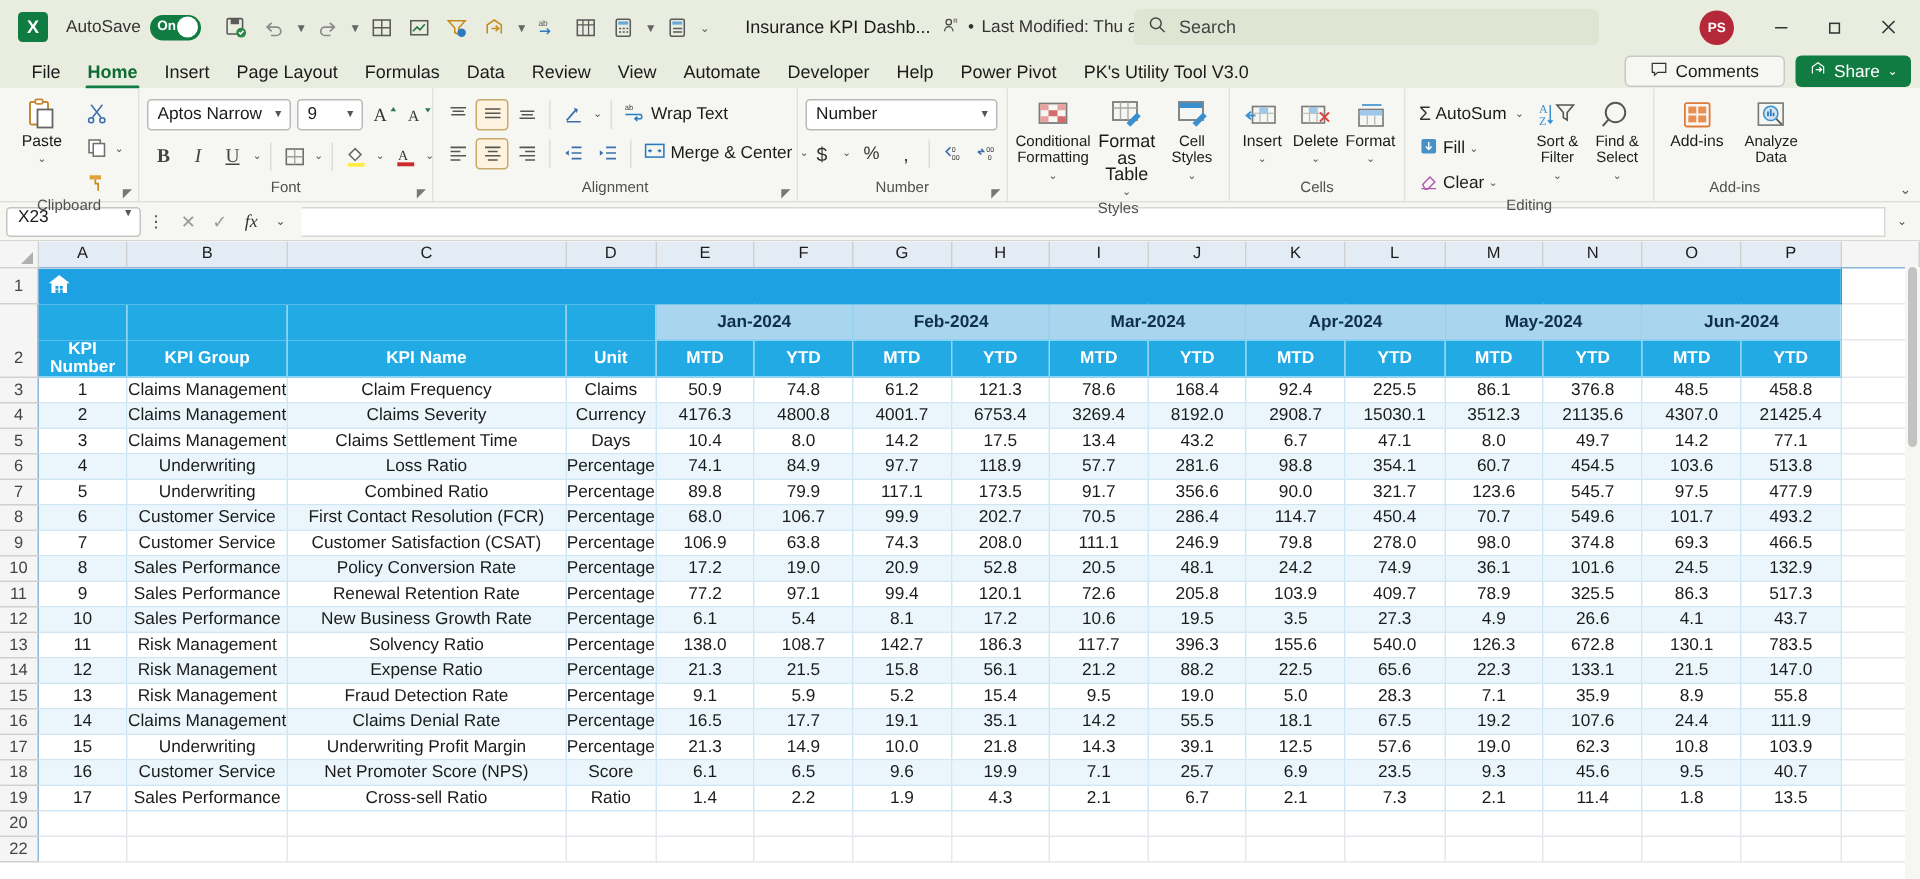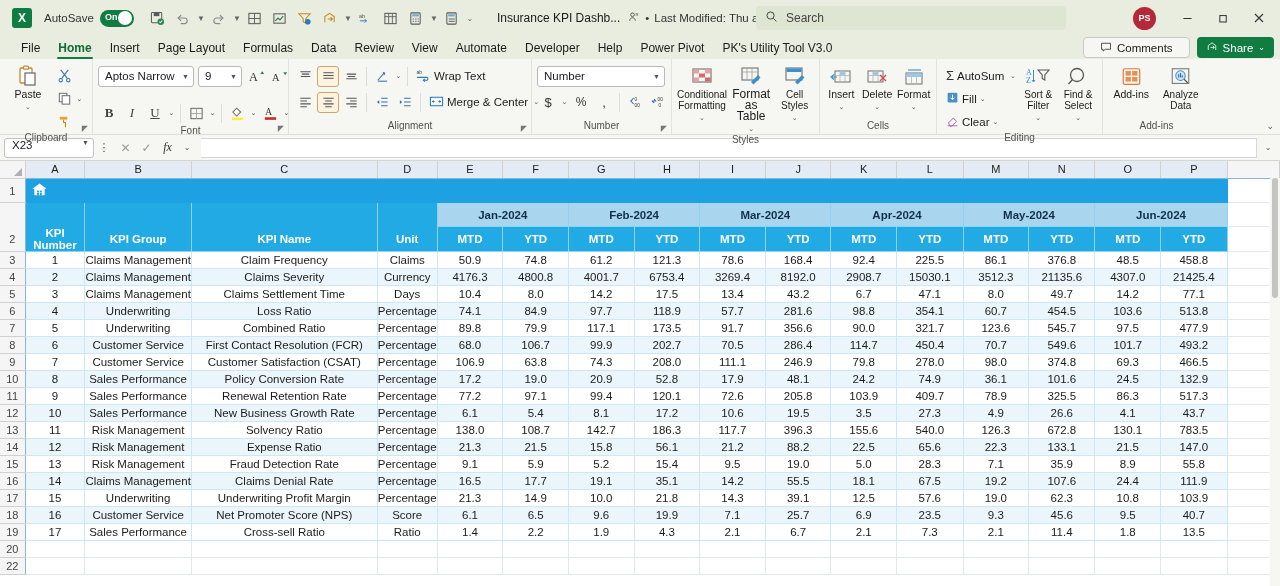--- a/index.html
+++ b/index.html
@@ -391,21 +391,21 @@
               <path d="M7 6v3h2v5" stroke="#c58a1e" stroke-width="1.2" fill="none"></path>
             </svg>
         </div>
       </div>
     </div>
     <div class="rlabel">Clipboard</div>
     <div class="rlauncher">◤</div>
   </div>
 
   <div class="rgroup" style="width:196px">
-    <div class="rbody" style="flex-direction:column;gap:13px;padding-top:2px">
+    <div class="rbody" style="flex-direction:column;gap:4px;padding-top:2px">
       <div class="rowline">
         <div class="combo" style="width:96px">
           <span class="cv">Aptos Narrow</span>
           <span class="ca">▼</span>
         </div>
         <div class="combo" style="width:44px;margin-left:3px">
           <span class="cv">9</span>
           <span class="ca">▼</span>
         </div>
         <div class="iconbtn" style="margin-left:3px">
@@ -989,21 +989,21 @@
         <tr>
           <th class="rowhead">10</th>
           <td class="cell c-center band">8</td>
           <td class="cell c-center band">Sales Performance</td>
           <td class="cell c-center band">Policy Conversion Rate</td>
           <td class="cell c-center band">Percentage</td>
           <td class="cell c-center band">17.2</td>
           <td class="cell c-center band">19.0</td>
           <td class="cell c-center band">20.9</td>
           <td class="cell c-center band">52.8</td>
-          <td class="cell c-center band">17.9</td>
+          <td class="cell c-center band">20.5</td>
           <td class="cell c-center band">48.1</td>
           <td class="cell c-center band">24.2</td>
           <td class="cell c-center band">74.9</td>
           <td class="cell c-center band">36.1</td>
           <td class="cell c-center band">101.6</td>
           <td class="cell c-center band">24.5</td>
           <td class="cell c-center band">132.9</td>
           <td class="c-blank"></td>
         </tr>
         <tr>

